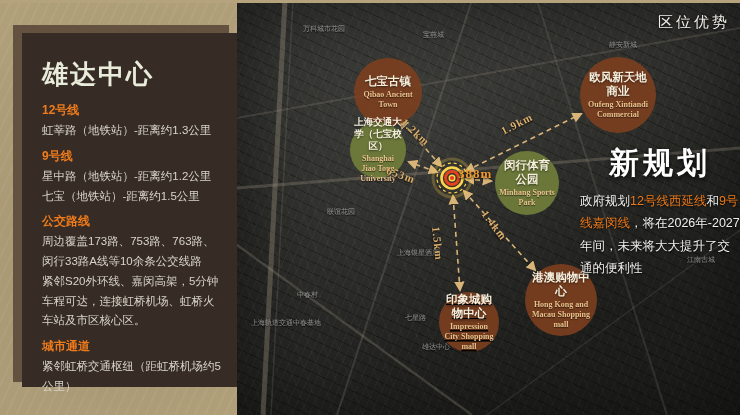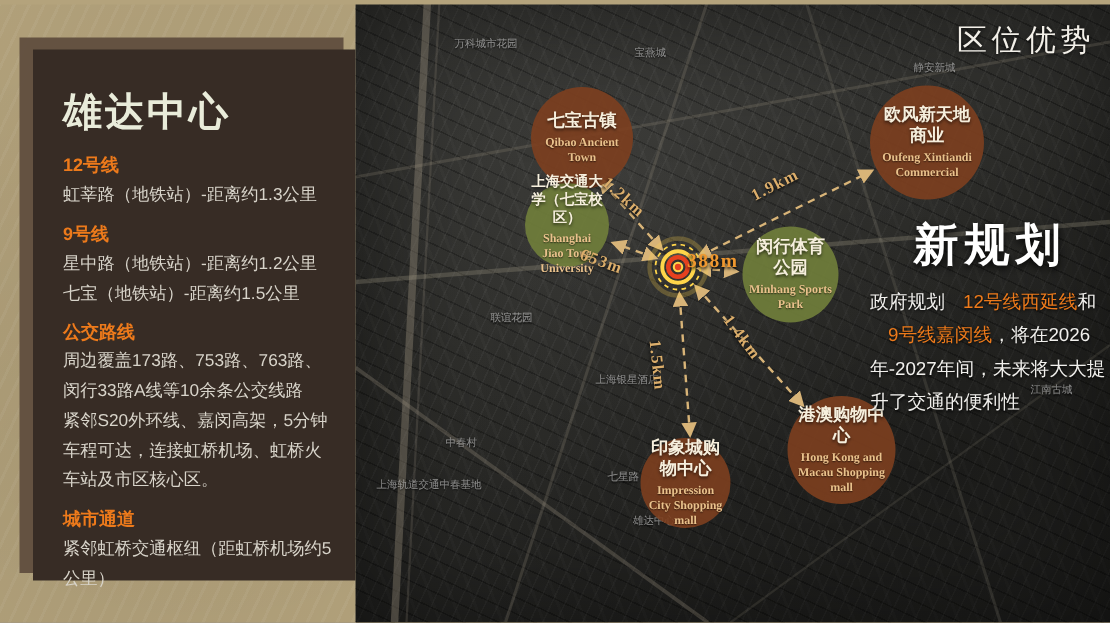--- a/index.html
+++ b/index.html
@@ -21,38 +21,38 @@
     background:
       radial-gradient(ellipse at 35% 30%, rgba(255,255,255,0.06), transparent 55%),
       radial-gradient(ellipse at 80% 75%, rgba(0,0,0,0.30), transparent 60%),
       repeating-linear-gradient(115deg, rgba(255,255,255,0.035) 0 1px, transparent 1px 8px),
       repeating-linear-gradient(25deg, rgba(0,0,0,0.28) 0 1px, transparent 1px 10px),
       repeating-linear-gradient(70deg, rgba(255,255,255,0.02) 0 2px, transparent 2px 13px),
       linear-gradient(180deg,#343431,#2b2b28 55%,#252523);
     box-shadow:inset 0 0 90px rgba(0,0,0,0.55);}
   .top-strip{position:absolute;left:0;top:0;width:740px;height:3px;background:#b4a37c;z-index:40;}
   .roads,.lines{position:absolute;left:0;top:0;width:503px;height:415px;}
-  .corner-label{position:absolute;right:10px;top:13px;font-size:20px;letter-spacing:3px;color:#f2efe8;text-shadow:0 1px 3px rgba(0,0,0,0.9);}
+  .corner-label{position:absolute;right:10px;top:13px;font-size:15px;letter-spacing:3px;color:#f2efe8;text-shadow:0 1px 3px rgba(0,0,0,0.9);}
   .bg-label{position:absolute;font-size:7px;color:rgba(255,255,255,0.5);white-space:nowrap;text-shadow:0 1px 1px rgba(0,0,0,0.8);}
   
   .poi{position:absolute;border-radius:50%;display:flex;flex-direction:column;align-items:center;justify-content:center;text-align:center;box-sizing:border-box;padding:4px;}
   .poi.brown{background:rgba(125,63,31,0.90);}
   .poi.green{background:rgba(113,127,59,0.90);}
   .poi .zh{font-size:11.5px;font-weight:700;color:#f6efdd;line-height:1.25;text-shadow:0 1px 2px rgba(0,0,0,0.55);}
   .poi.small .zh{font-size:9.5px;}
   .poi .en{font-family:"Liberation Serif",serif;font-size:8px;font-weight:700;color:#eac28c;line-height:1.25;margin-top:2px;text-shadow:0 1px 1px rgba(0,0,0,0.6);}
   
   .dist{position:absolute;font-family:"Liberation Serif",serif;font-weight:700;font-size:11px;color:#dcae6b;letter-spacing:1px;white-space:nowrap;text-shadow:0 1px 2px rgba(0,0,0,0.9);transform-origin:left top;}
   .dist.hl{color:#f0982f;font-size:13px;}
   
   .target{position:absolute;left:193px;top:156px;}
   
   .plan-title{position:absolute;left:372px;top:143px;font-size:30px;font-weight:800;color:#ffffff;letter-spacing:4px;text-shadow:0 2px 5px rgba(0,0,0,0.9);margin:0;}
   .plan-text{position:absolute;left:343px;top:190px;width:160px;font-size:12.5px;line-height:1.78;color:#f0efec;text-shadow:0 1px 2px rgba(0,0,0,0.9);}
-  .plan-text .hl{color:#ed7a1b;padding-left:12px;}
+  .plan-text .hl{color:#ed7a1b;}
 </style>
 </head>
 <body>
 
 <div class="stage">
 
   <div class="panel-shadow"></div>
   <div class="panel">
     <h1 class="panel-title">雄达中心</h1>
     <div id="traffic-sections">
@@ -125,21 +125,21 @@
           <div class="en">Minhang Sports Park</div>
         </div>
         <div class="poi brown" style="left: 343px; top: 57px; width: 76px; height: 76px;">
           <div class="zh">欧风新天地商业</div>
           <div class="en">Oufeng Xintiandi Commercial</div>
         </div>
         <div class="poi brown" style="left: 288px; top: 264px; width: 72px; height: 72px;">
           <div class="zh">港澳购物中心</div>
           <div class="en">Hong Kong and Macau Shopping mall</div>
         </div>
-        <div class="poi brown" style="left: 190px; top: 292px; width: 60px; height: 60px;">
+        <div class="poi brown" style="left: 202px; top: 292px; width: 60px; height: 60px; text-decoration: underline;">
           <div class="zh">印象城购物中心</div>
           <div class="en">Impression City Shopping mall</div>
         </div>
       </div>
 
     <svg class="target" width="44" height="44" viewBox="0 0 44 44">
       <circle cx="22" cy="22" r="19" fill="none" stroke="rgba(255,213,74,0.25)" stroke-width="3"></circle>
       <circle cx="22" cy="22" r="15" fill="none" stroke="#ffd54a" stroke-width="1.2" stroke-dasharray="3 3"></circle>
       <circle cx="22" cy="22" r="10.5" fill="none" stroke="#ffd54a" stroke-width="2.6"></circle>
       <circle cx="22" cy="22" r="6.5" fill="none" stroke="#e6411f" stroke-width="3"></circle>

